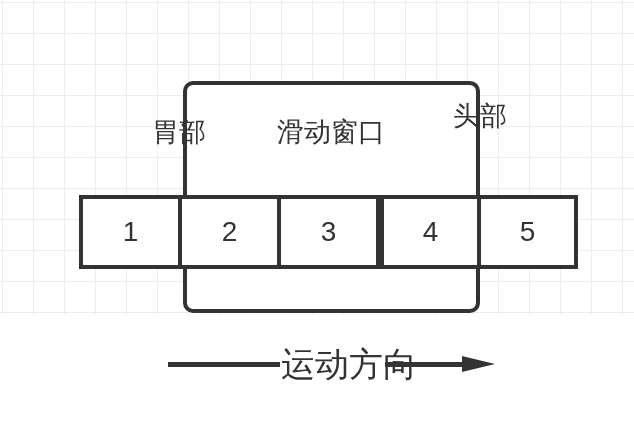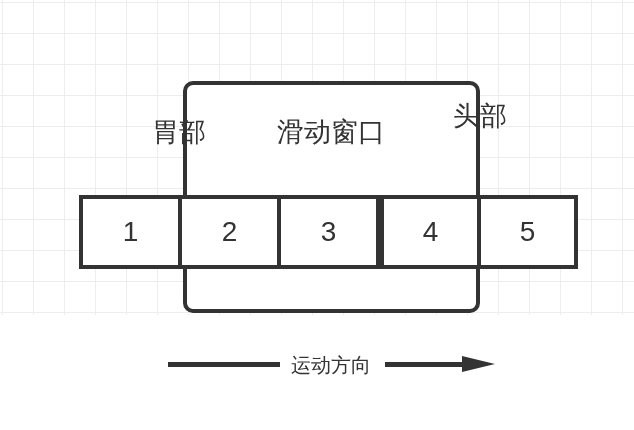--- a/index.html
+++ b/index.html
@@ -95,24 +95,24 @@
     top: 356px;
     width: 0;
     height: 0;
     border-left: 33px solid #333333;
     border-top: 8px solid transparent;
     border-bottom: 8px solid transparent;
     z-index: 2;
   }
   .motion-label {
     position: absolute;
-    left: 331px;
+    left: 349px;
     top: 365px;
     transform: translate(-50%, -50%);
-    font-size: 20px;
+    font-size: 34px;
     white-space: nowrap;
     z-index: 3;
     color: #333333;
     text-align: right;
   }
 </style>
 </head>
 <body>
 
 <div class="canvas">

